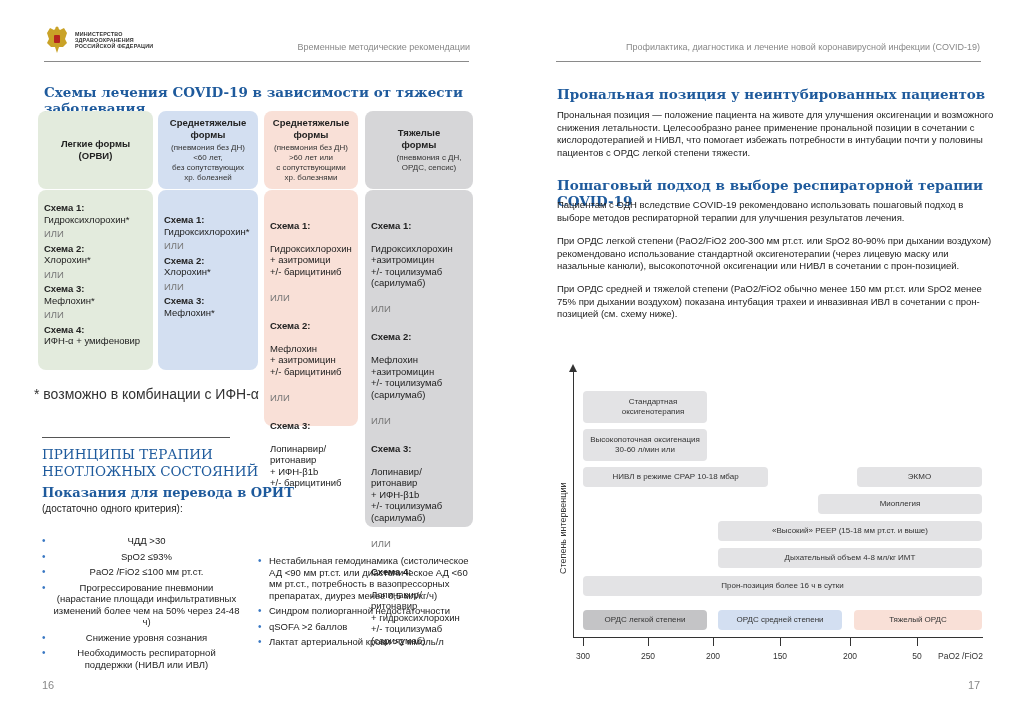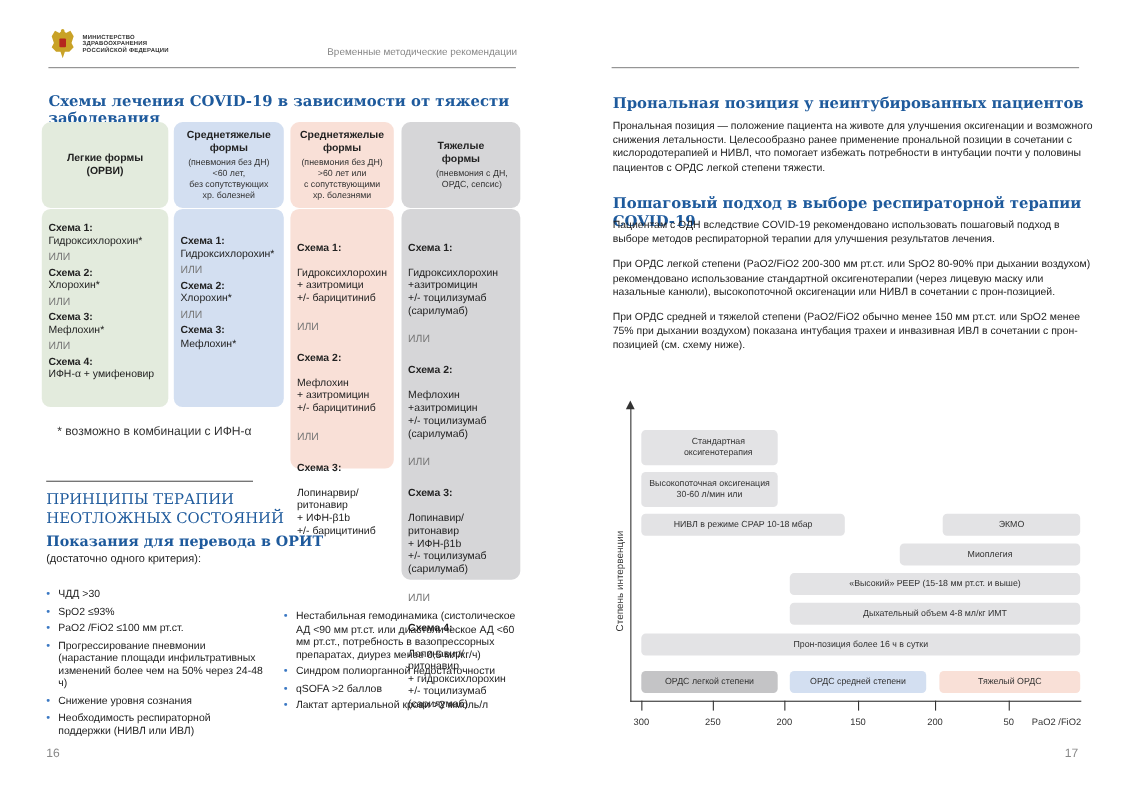--- a/index.html
+++ b/index.html
@@ -24,21 +24,21 @@
   .col-head .s { font-size: 8px; line-height: 10px; color: #333; margin-top: 2px; }
   .col-body { position: absolute; border-radius: 8px; padding: 10px 6px 6px 6px; font-size: 9.5px; line-height: 11.5px; color: #222; }
   .col-body .sch { font-weight: bold; margin-top: 2px; }
   .col-body .or { color: #777; margin: 3px 0; }
 
   .green { background: #e3ebdd; }
   .blue { background: #d3dff1; }
   .pink { background: #f9e0d7; }
   .gray { background: #d6d6d8; }
 
-  .footnote { position: absolute; left: 52px; top: 386px; font-size: 11px; color: #333; }
+  .footnote { position: absolute; left: 34px; top: 386px; font-size: 14px; color: #333; }
   .divider { position: absolute; left: 42px; top: 437px; width: 188px; height: 1px; background: #555; }
 
   ul.bul { position: absolute; list-style: none; font-size: 9.5px; line-height: 11.5px; color: #222; }
   ul.bul li { position: relative; padding-left: 13px; margin-bottom: 4px; }
   ul.bul li::before { content: "•"; position: absolute; left: 2px; top: 0; color: #3a78c3; font-size: 10px; }
 
   .page-num { position: absolute; font-size: 11px; color: #888; top: 679px; }
 
   .para { position: absolute; left: 45px; width: 440px; font-size: 9.5px; line-height: 12.5px; color: #222; }
 
@@ -171,39 +171,40 @@
   <div class="footnote">* возможно в комбинации с ИФН-α</div>
   <div class="divider"></div>
 
   <div class="h-serif" style="left:42px; top:446px; font-size:13.5px; font-weight:normal; line-height:17px;">
     <div>ПРИНЦИПЫ ТЕРАПИИ</div>
     <div>НЕОТЛОЖНЫХ СОСТОЯНИЙ</div>
   </div>
   <div class="h-serif" style="left:42px; top:485px; font-size:13px;">Показания для перевода в ОРИТ</div>
   <div style="position:absolute; left:42px; top:503px; font-size:10px; color:#222;">(достаточно одного критерия):</div>
 
-  <ul class="bul" style="left:40px; top:535px; width:200px;">
+  <ul class="bul" style="left:40px; top:535px; width:200px;text-align:center;">
     <li>ЧДД &gt;30</li>
     <li>SpO2 ≤93%</li>
     <li>PaO2 /FiO2 ≤100 мм рт.ст.</li>
     <li>Прогрессирование пневмонии (нарастание площади инфильтративных изменений более чем на 50% через 24-48 ч)</li>
     <li>Снижение уровня сознания</li>
     <li>Необходимость респираторной поддержки (НИВЛ или ИВЛ)</li>
   </ul>
   <ul class="bul" style="left:256px; top:555px; width:222px;">
     <li>Нестабильная гемодинамика (систолическое АД &lt;90 мм рт.ст. или диастолическое АД &lt;60 мм рт.ст., потребность в вазопрессорных препаратах, диурез менее 0,5 мл/кг/ч)</li>
     <li>Синдром полиорганной недостаточности</li>
     <li>qSOFA &gt;2 баллов</li>
     <li>Лактат артериальной крови &gt;2 ммоль/л</li>
   </ul>
 
   <div class="page-num" style="left:42px;">16</div>
 </div>
 
 <div class="page page-right">
+  <div class="header-text" style="right:44px;">Профилактика, диагностика и лечение новой коронавирусной инфекции (COVID-19)</div>
   <div class="header-line" style="left:44px; width:425px;"></div>
 
   <div class="h-serif" style="left:45px; top:86px; font-size:13.5px;">Прональная позиция у неинтубированных пациентов</div>
   <div class="para" style="top:109px;">Прональная позиция — положение пациента на животе для улучшения оксигенации и возможного снижения летальности. Целесообразно ранее применение прональной позиции в сочетании с кислородотерапией и НИВЛ, что помогает избежать потребности в интубации почти у половины пациентов с ОРДС легкой степени тяжести.</div>
 
   <div class="h-serif" style="left:45px; top:177px; font-size:13.5px;">Пошаговый подход в выборе респираторной терапии COVID-19</div>
   <div class="para" style="top:199px;">Пациентам с ОДН вследствие COVID-19 рекомендовано использовать пошаговый подход в выборе методов респираторной терапии для улучшения результатов лечения.</div>
   <div class="para" style="top:235px;">При ОРДС легкой степени (PaO2/FiO2 200-300 мм рт.ст. или SpO2 80-90% при дыхании воздухом) рекомендовано использование стандартной оксигенотерапии (через лицевую маску или назальные канюли), высокопоточной оксигенации или НИВЛ в сочетании с прон-позицией.</div>
   <div class="para" style="top:283px;">При ОРДС средней и тяжелой степени (PaO2/FiO2 обычно менее 150 мм рт.ст. или SpO2 менее 75% при дыхании воздухом) показана интубация трахеи и инвазивная ИВЛ в сочетании с прон-позицией (см. схему ниже).</div>
 

